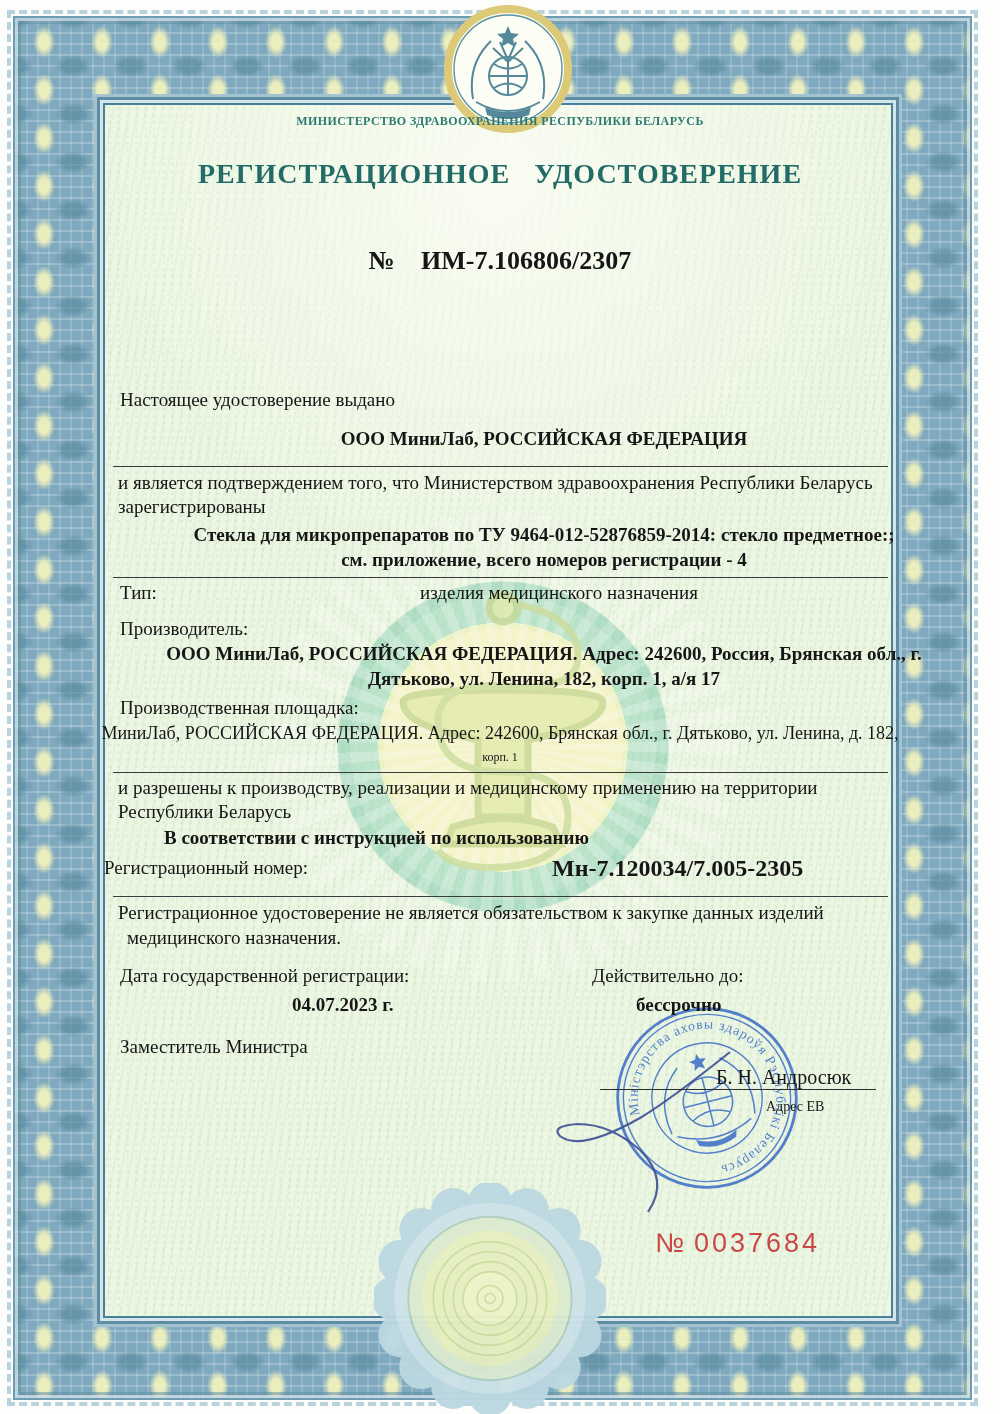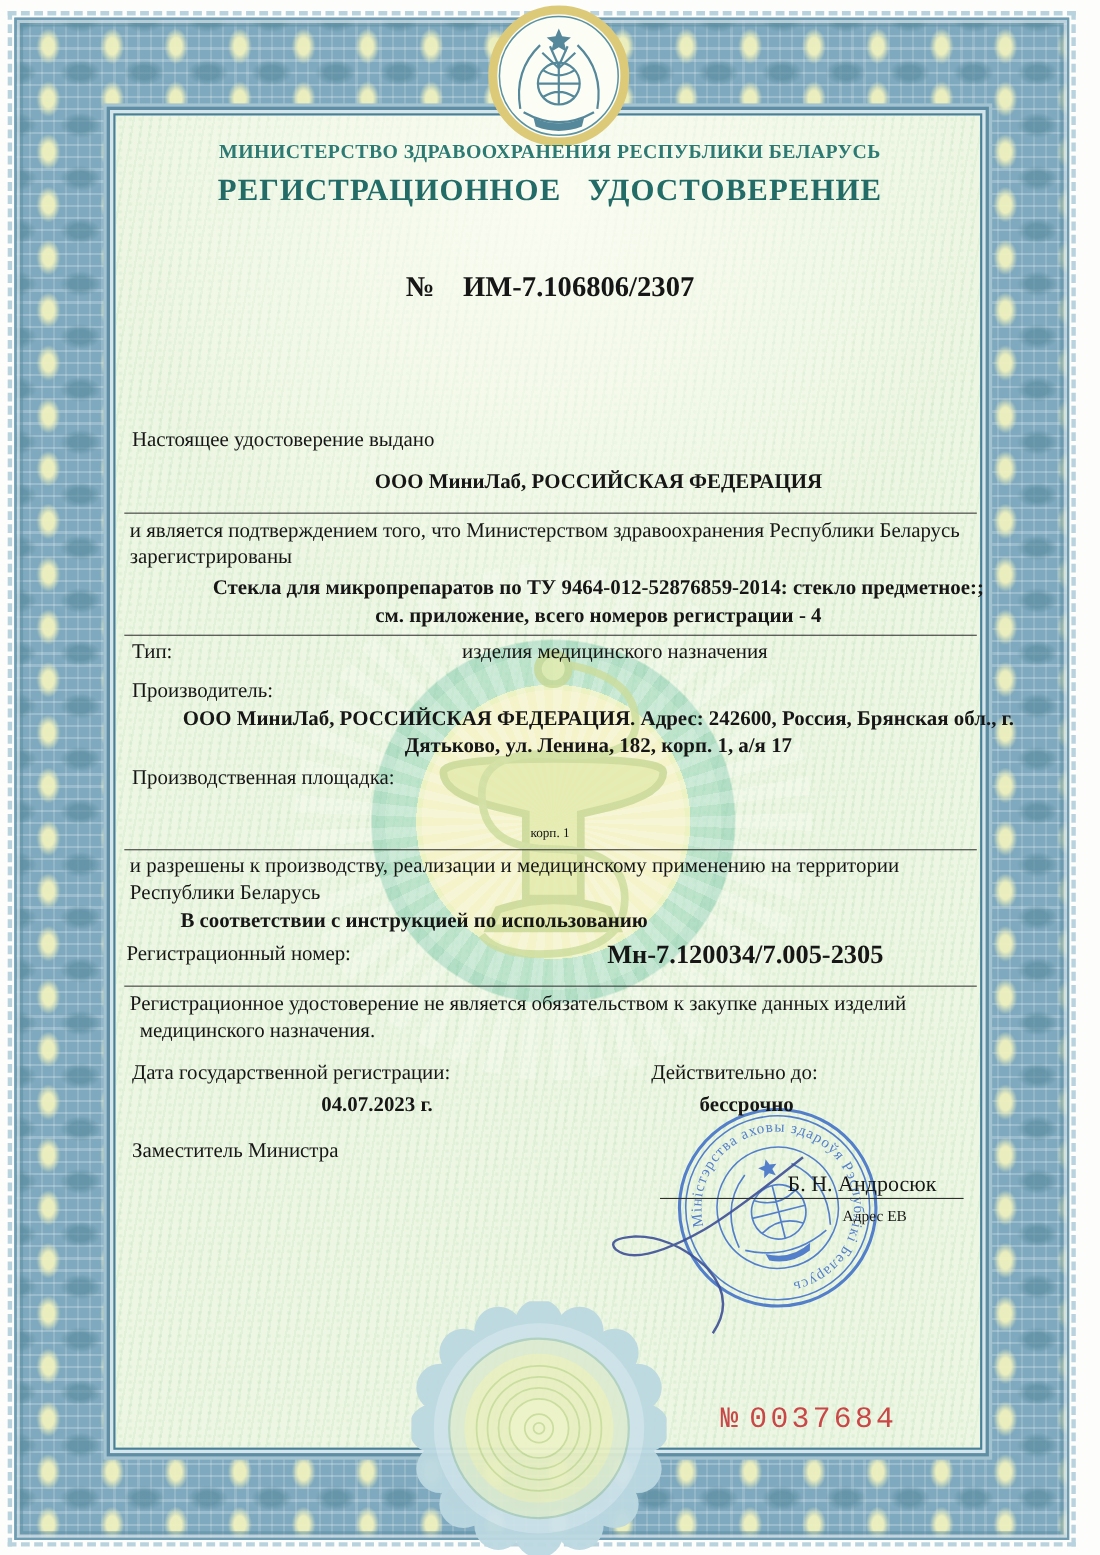--- a/index.html
+++ b/index.html
@@ -56,21 +56,21 @@
     pointer-events:none;
   }
   .center-watermark svg{position:absolute;left:50%;top:50%;transform:translate(-50%,-50%);}
   .top-emblem{position:absolute;left:443px;top:4px;width:130px;height:130px;}
   .blue-stamp{position:absolute;left:612px;top:1003px;width:190px;height:190px;opacity:.85;}
   .signature-stroke{position:absolute;left:520px;top:1040px;width:240px;height:180px;pointer-events:none;}
   .rosette{position:absolute;left:374px;top:1183px;width:232px;height:231px;}
   
   .abs{position:absolute;}
   .ctr{left:0;width:1000px;text-align:center;}
-  .ministry{top:128px;font-size:18px;font-weight:bold;letter-spacing:.4px;color:#2c7a73;}
+  .ministry{top:114px;font-size:12px;font-weight:bold;letter-spacing:.4px;color:#2c7a73;}
   .doc-title{top:158px;font-size:28px;font-weight:bold;letter-spacing:1px;word-spacing:16px;color:#226b66;}
   .number-row{top:246px;font-size:26px;font-weight:bold;}
   .number-row .no-sign{margin-right:26px;}
   .t{font-size:19px;line-height:24px;}
   .b{font-weight:bold;margin-left:44px;}
   .rule{position:absolute;left:113px;width:775px;height:0;border-top:1.6px solid #3c3c3c;}
   .issued-label{top:388px;left:120px;}
   .holder{top:427px;}
   .rule1{top:466px;}
   .confirm{top:471px;left:118px;width:772px;}
@@ -81,36 +81,36 @@
   .type-value{top:581px;left:420px;}
   .manuf-label{top:617px;left:120px;}
   .manuf1{top:642px;}
   .manuf2{top:667px;}
   .site-label{top:696px;left:120px;}
   .site1{top:721px;font-size:18px;}
   .site2{top:745px;font-size:12px;}
   .rule3{top:772px;}
   .permission{top:776px;left:118px;width:772px;}
   .instruction{top:826px;left:120px;}
-  .regnum-label{top:856px;left:115px;}
+  .regnum-label{top:856px;left:104px;}
   .regnum-value{top:856px;left:508px;font-size:24px;}
   .rule4{top:896px;}
   .disclaimer1{top:901px;left:118px;}
   .disclaimer2{top:926px;left:127px;}
   .date-label{top:964px;left:120px;}
   .valid-label{top:964px;left:592px;}
   .date-value{top:993px;left:248px;}
   .valid-value{top:993px;left:592px;}
   .signer-title{top:1035px;left:120px;}
   .sig-line{position:absolute;top:1089px;left:600px;width:276px;border-top:1.6px solid #2e2e2e;}
   .signer-name{top:1066px;left:716px;font-size:20px;z-index:6;text-align:center;}
   .signer-note{top:1099px;left:766px;font-size:14px;z-index:6;}
   .serial{
-    top:1276px;left:655px;z-index:7;
-    font-family:Liberation Mono, monospace;
+    top:1228px;left:655px;z-index:7;
+    font-family:Liberation Sans, sans-serif;
     font-size:27px;color:#c94747;letter-spacing:3px;text-align:right;
   }
   .serial .pfx{margin-right:10px;letter-spacing:0;}
   .z-text{z-index:5;}
 </style>
 </head>
 <body>
 
 <div class="page">
 
@@ -217,20 +217,21 @@
 
   <div class="rule rule2"></div>
   <div class="abs t type-label z-text">Тип:</div>
   <div class="abs t type-value z-text">изделия медицинского назначения</div>
 
   <div class="abs t manuf-label z-text">Производитель:</div>
   <div class="abs ctr t b manuf1 z-text">ООО МиниЛаб, РОССИЙСКАЯ ФЕДЕРАЦИЯ. Адрес: 242600, Россия, Брянская обл., г.</div>
   <div class="abs ctr t b manuf2 z-text">Дятьково, ул. Ленина, 182, корп. 1, а/я 17</div>
 
   <div class="abs t site-label z-text">Производственная площадка:</div>
+  <div class="abs ctr t site1 z-text">МиниЛаб, РОССИЙСКАЯ ФЕДЕРАЦИЯ. Адрес: 242600, Брянская обл., г. Дятьково, ул. Ленина, д. 182,</div>
   <div class="abs ctr t site2 z-text">корп. 1</div>
 
   <div class="rule rule3"></div>
   <div class="abs t permission z-text">и разрешены к производству, реализации и медицинскому применению на территории Республики Беларусь</div>
 
   <div class="abs t b instruction z-text">В соответствии с инструкцией по использованию</div>
 
   <div class="abs t regnum-label z-text">Регистрационный номер:</div>
   <div class="abs t b regnum-value z-text">Мн-7.120034/7.005-2305</div>
 

